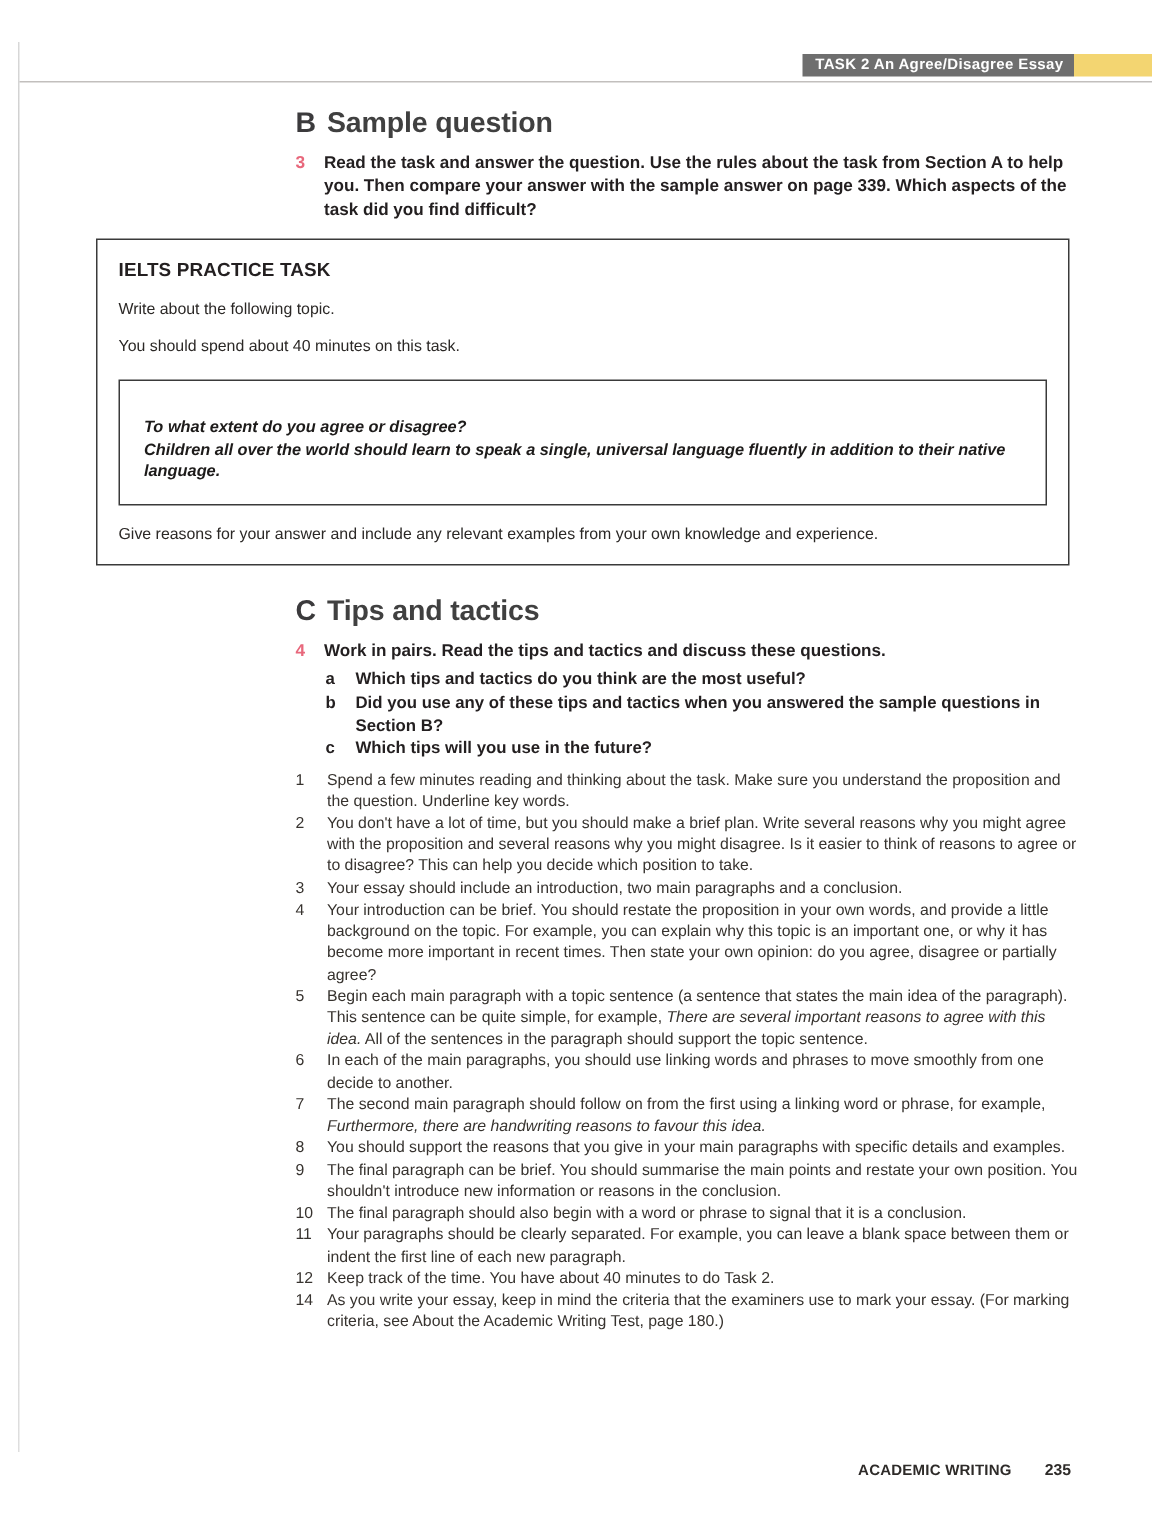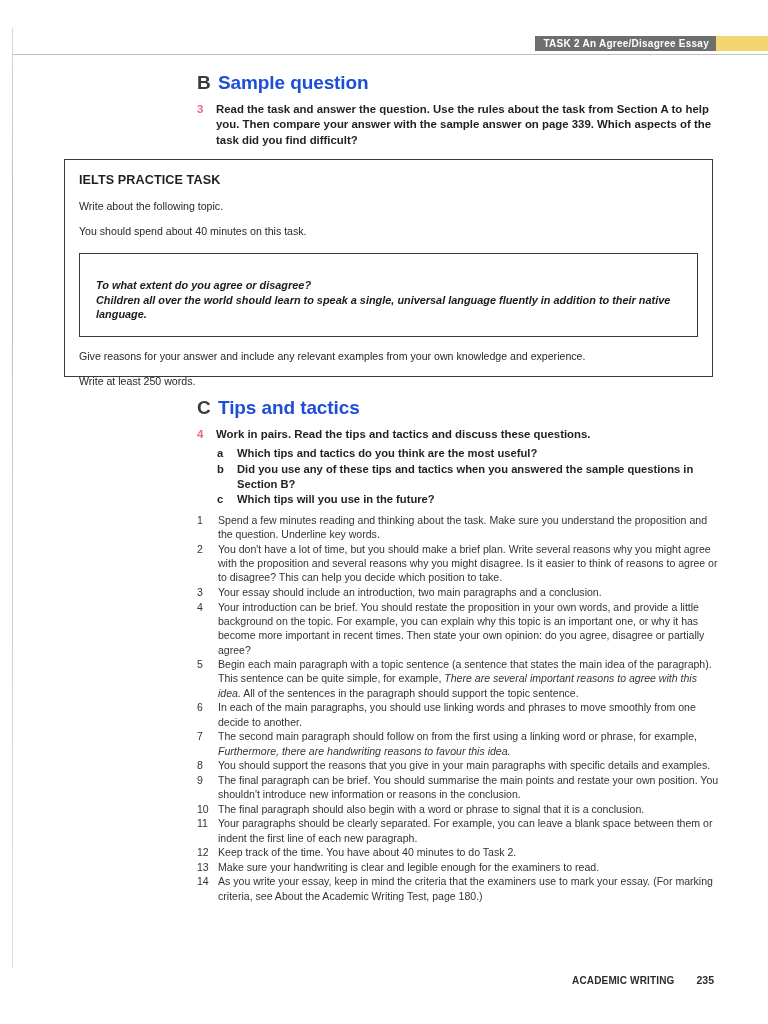--- a/index.html
+++ b/index.html
@@ -64,21 +64,21 @@
   .section-letter {
     font-size: 19px;
     font-weight: bold;
     color: #3b3a3c;
     width: 21px;
     flex: none;
   }
   .section-title {
     font-size: 19px;
     font-weight: bold;
-    color: #1d4ed8;
+    color: #404040;
     letter-spacing: -0.1px;
   }
 
   .task-row {
     display: flex;
     align-items: flex-start;
   }
   .task-num {
     color: #e8687c;
     font-weight: bold;
@@ -247,21 +247,20 @@
   <div id="practice-title">IELTS PRACTICE TASK</div>
   <div class="practice-line">Write about the following topic.</div>
   <div class="practice-line">You should spend about 40 minutes on this task.</div>
 
   <div id="prompt-box">
     <div class="prompt-line second">To what extent do you agree or disagree?</div>
     <div class="prompt-line">Children all over the world should learn to speak a single, universal language fluently in addition to their native language.</div>
   </div>
 
   <div class="practice-line">Give reasons for your answer and include any relevant examples from your own knowledge and experience.</div>
-  <div class="practice-line">Write at least 250 words.</div>
 </div>
 
 <div id="sectionC">
   <div class="section-head">
     <span class="section-letter">C</span>
     <span class="section-title">Tips and tactics</span>
   </div>
   <div class="task-row">
     <span class="task-num">4</span>
     <span class="task-body">Work in pairs. Read the tips and tactics and discuss these questions.</span>
@@ -325,24 +324,20 @@
     </li>
     <li>
       <span class="tip-num">11</span>
       <span class="tip-text">Your paragraphs should be clearly separated. For example, you can leave a blank space between them or indent the first line of each new paragraph.</span>
     </li>
     <li>
       <span class="tip-num">12</span>
       <span class="tip-text">Keep track of the time. You have about 40 minutes to do Task 2.</span>
     </li>
     <li>
-      <span class="tip-num">13</span>
-      <span class="tip-text">Make sure your handwriting is clear and legible enough for the examiners to read.</span>
-    </li>
-    <li>
       <span class="tip-num">14</span>
       <span class="tip-text">As you write your essay, keep in mind the criteria that the examiners use to mark your essay. (For marking criteria, see About the Academic Writing Test, page 180.)</span>
     </li>
   </ol>
 
 <div id="footer">
   <span class="label">ACADEMIC WRITING</span>
   <span class="pageno">235</span>
 </div>
 

